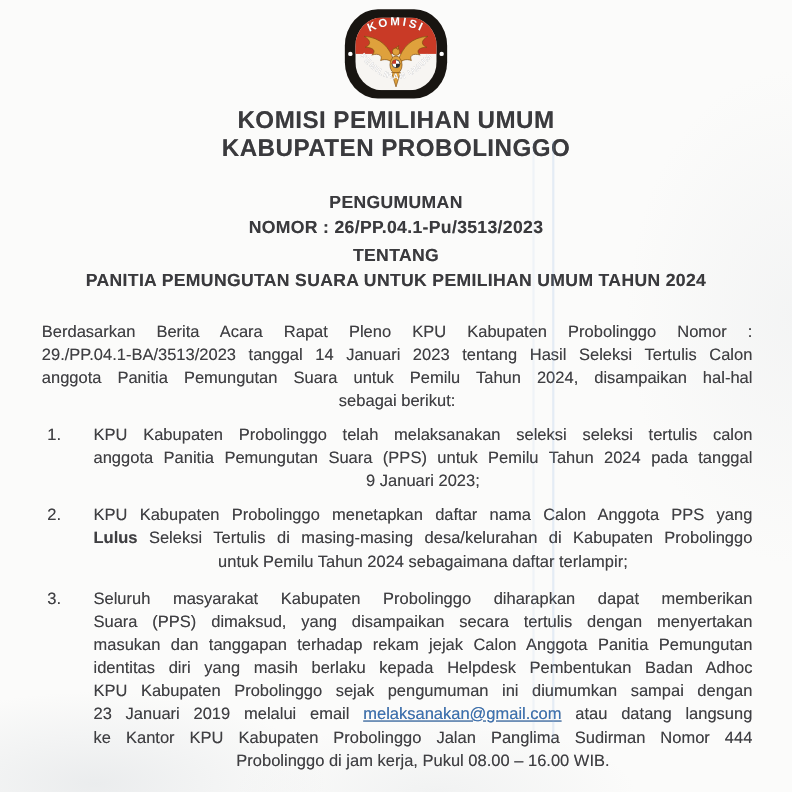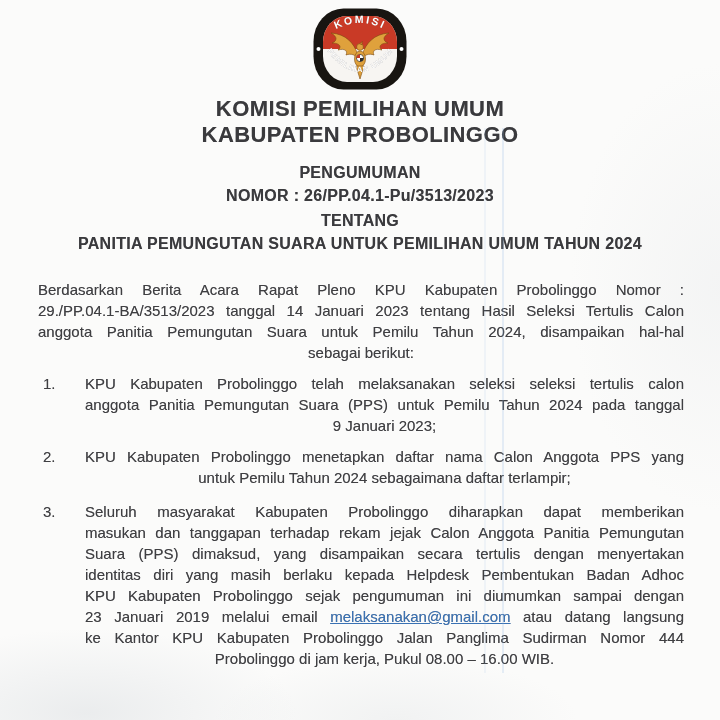--- a/index.html
+++ b/index.html
@@ -20,21 +20,21 @@
   .scan-line.a{left:502px;}
   .scan-line.b{left:484px;opacity:.5;}
   .page *{text-shadow:0 0 0.6px rgba(66,66,72,0.55);}
 
   .logo-wrap{text-align:center;padding-top:7px;line-height:0;}
   .logo-wrap svg{text-shadow:none;}
 
   .org{ text-align:center;margin-top:5px;font-size:22px;line-height:26px;
         font-weight:600;letter-spacing:0.4px;color:#3a3a3d;}
 
-  .title-block{text-align:center;margin-top:13px;font-size:16px;line-height:23px;
+  .title-block{text-align:center;margin-top:25px;font-size:16px;line-height:23px;
         font-weight:600;letter-spacing:0.3px;color:#3a3a3d;}
   .title-block .gap{margin-top:2px;}
 
   .content{margin:24px 36px 0 38px;font-size:15px;line-height:21px;}
   .jl{text-align:justify;text-align-last:justify;}
   .ll{text-align:center;}
   .para{margin-bottom:10px;}
   .row{display:flex;margin-top:10px;}
   .row.big-gap{margin-top:13px;}
   .num{flex:none;width:47px;padding-left:5px;box-sizing:border-box;}
@@ -113,30 +113,31 @@
         <div class="jl">KPU Kabupaten Probolinggo telah melaksanakan seleksi seleksi tertulis calon</div>
         <div class="jl">anggota Panitia Pemungutan Suara (PPS) untuk Pemilu Tahun 2024 pada tanggal</div>
         <div class="ll">9 Januari 2023;</div>
       </div>
     </div>
 
     <div class="row">
       <div class="num">2.</div>
       <div class="txt">
         <div class="jl">KPU Kabupaten Probolinggo menetapkan daftar nama Calon Anggota PPS yang</div>
+        <div class="jl"><span class="b">Lulus</span><span> Seleksi Tertulis di masing-masing desa/kelurahan di Kabupaten Probolinggo</span></div>
         <div class="ll">untuk Pemilu Tahun 2024 sebagaimana daftar terlampir;</div>
       </div>
     </div>
 
     <div class="row big-gap">
       <div class="num">3.</div>
       <div class="txt">
         <div class="jl">Seluruh masyarakat Kabupaten Probolinggo diharapkan dapat memberikan</div>
+        <div class="jl">Suara (PPS) dimaksud, yang disampaikan secara tertulis dengan menyertakan</div>
         <div class="jl">masukan dan tanggapan terhadap rekam jejak Calon Anggota Panitia Pemungutan</div>
-        <div class="jl">Suara (PPS) dimaksud, yang disampaikan secara tertulis dengan menyertakan</div>
         <div class="jl">identitas diri yang masih berlaku kepada Helpdesk Pembentukan Badan Adhoc</div>
         <div class="jl">KPU Kabupaten Probolinggo sejak pengumuman ini diumumkan sampai dengan</div>
         <div class="jl"><span>23 Januari 2019 melalui email </span><a class="email">melaksanakan@gmail.com</a><span> atau datang langsung</span></div>
         <div class="jl">ke Kantor KPU Kabupaten Probolinggo Jalan Panglima Sudirman Nomor 444</div>
         <div class="ll">Probolinggo di jam kerja, Pukul 08.00 – 16.00 WIB.</div>
       </div>
     </div>
 
   </div>
 </div>

